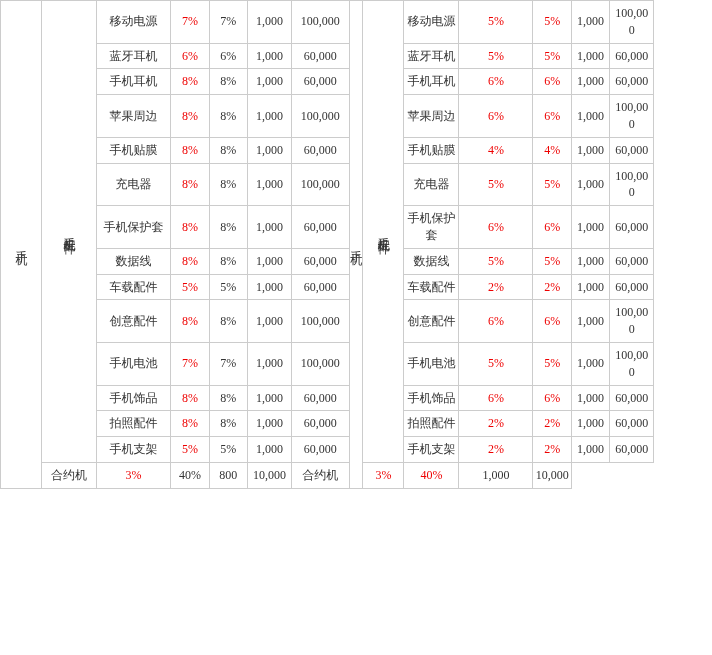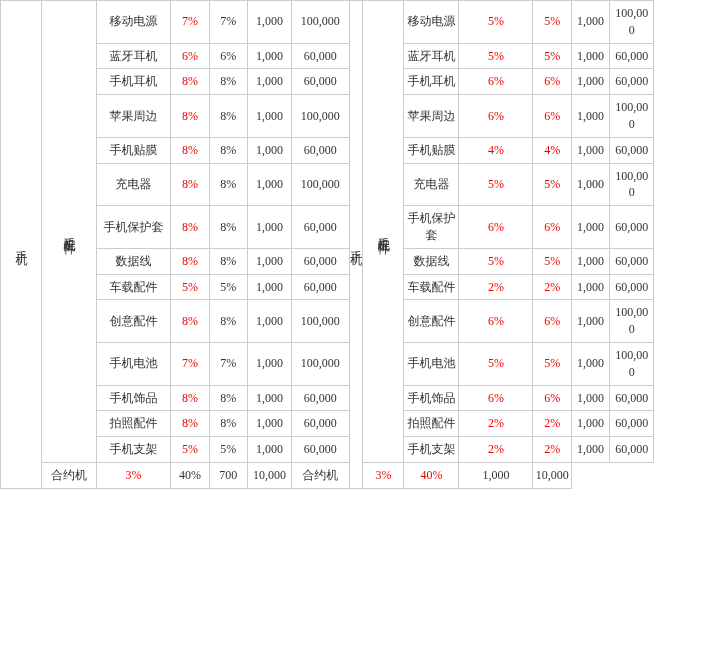--- a/index.html
+++ b/index.html
@@ -228,21 +228,21 @@
           <td>手机支架</td>
           <td class="red">2%</td>
           <td class="red">2%</td>
           <td>1,000</td>
           <td>60,000</td>
         </tr>
         <tr>
           <td>合约机</td>
           <td class="red">3%</td>
           <td>40%</td>
-          <td>700</td>
+          <td>800</td>
           <td>10,000</td>
           <td>合约机</td>
           <td class="red">3%</td>
           <td class="red">40%</td>
           <td>1,000</td>
           <td>10,000</td>
         </tr>
       </tbody>
   </table>
 </div>

